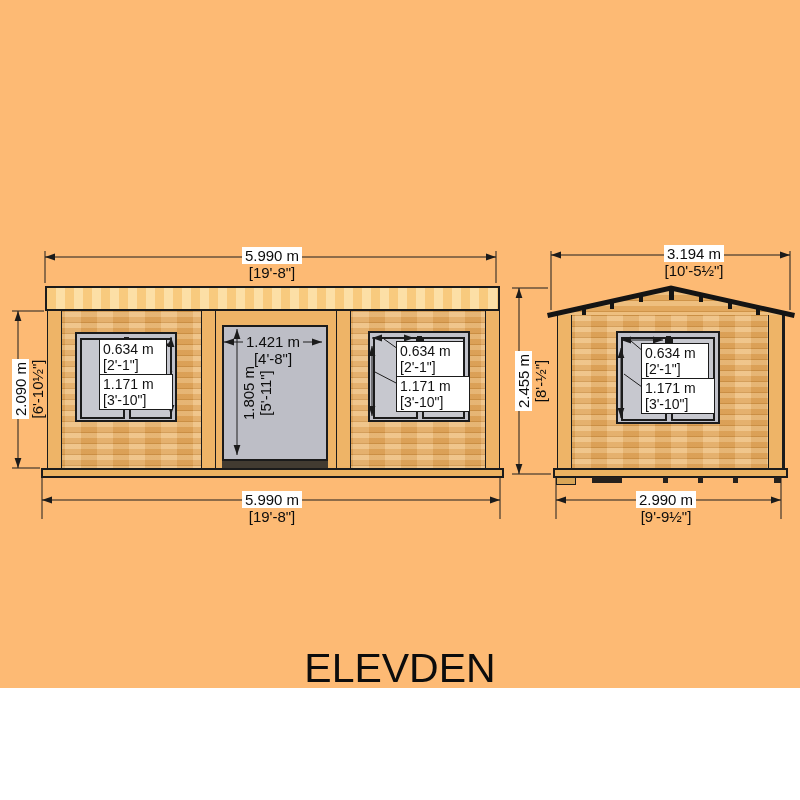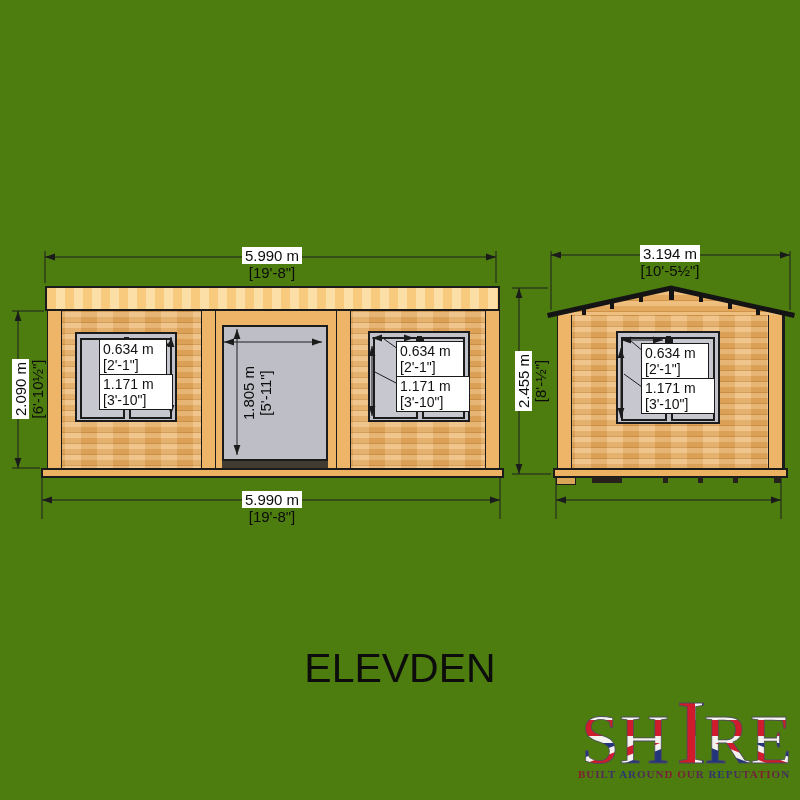--- a/index.html
+++ b/index.html
@@ -1,16 +1,16 @@
 <!DOCTYPE html>
 <html><head>
 <meta charset="utf-8">
 <style>
   html,body{margin:0;padding:0;background:#fff;}
-  .page{position:relative;width:800px;height:800px;background:#4d7c0f;overflow:hidden;
+  .page{position:relative;width:800px;height:688px;background:#fdba74;overflow:hidden;
         font-family:"Liberation Sans", sans-serif;color:#111;}
   .abs{position:absolute;}
   
   .wall{background:
       repeating-linear-gradient(90deg, rgba(160,95,25,0.10) 0 16px, rgba(255,255,255,0.10) 16px 32px),
       repeating-linear-gradient(180deg, #cf9449 0 1px, #eebf7f 1px 6px, #e2a85e 6px 11px);}
   .fascia{background:repeating-linear-gradient(90deg, #f8ca7e 0 9px, #fcdfa6 9px 18px);
       border:2px solid #1b1b1b;}
   .trim{background:#eeb467;border-left:1.5px solid #1b1b1b;border-right:1.5px solid #1b1b1b;}
   .base{background:#ecb261;border:2px solid #1b1b1b;}
@@ -159,23 +159,31 @@
     <span class="i">[19'-8"]</span>
   </div>
   <div class="dim-text rot" style="left:-30px;top:371px;width:120px;height:36px;">
     <span class="m">2.090 m</span>
     <span class="i">[6'-10½"]</span>
   </div>
   <div class="dim-text rot" style="left:473px;top:363px;width:120px;height:36px;">
     <span class="m">2.455 m</span>
     <span class="i">[8'-½"]</span>
   </div>
-  <div class="dim-text" style="left:620px;top:245px;width:100px;">
+  <div class="dim-text" style="left:644px;top:245px;width:100px;">
     <span class="m">3.194 m</span>
     <span class="i">[10'-5½"]</span>
+  </div>
+  <div class="dim-text" style="left:616px;top:491px;width:100px;">
+    <span class="m">2.990 m</span>
+    <span class="i">[9'-9½"]</span>
+  </div>
+  <div class="dim-text" style="left:228px;top:333px;width:90px;">
+    <span class="m bg-door">1.421 m</span>
+    <span class="i">[4'-8"]</span>
   </div>
   <div class="dim-text rot" style="left:194px;top:376px;width:126px;height:34px;">
     <span class="m bg-none">1.805 m</span>
     <span class="i">[5'-11"]</span>
   </div>
 
   <div class="lbox" style="left:99px;top:339px;width:60px;">
     <span>0.634 m</span>
     <span>[2'-1"]</span>
   </div>

